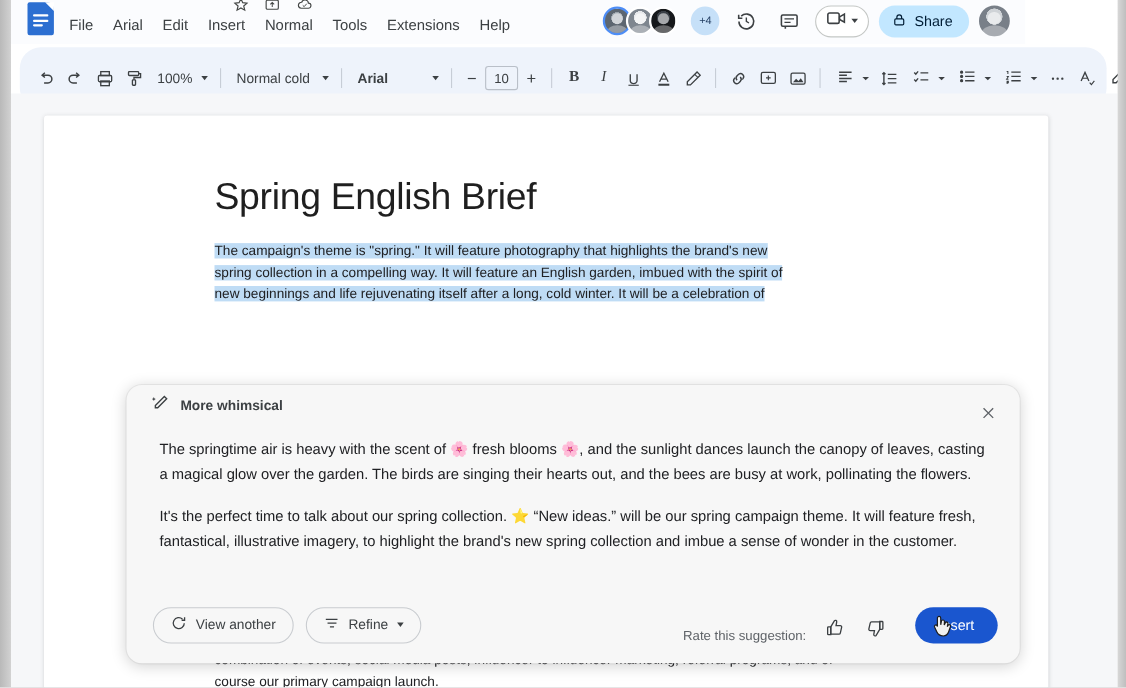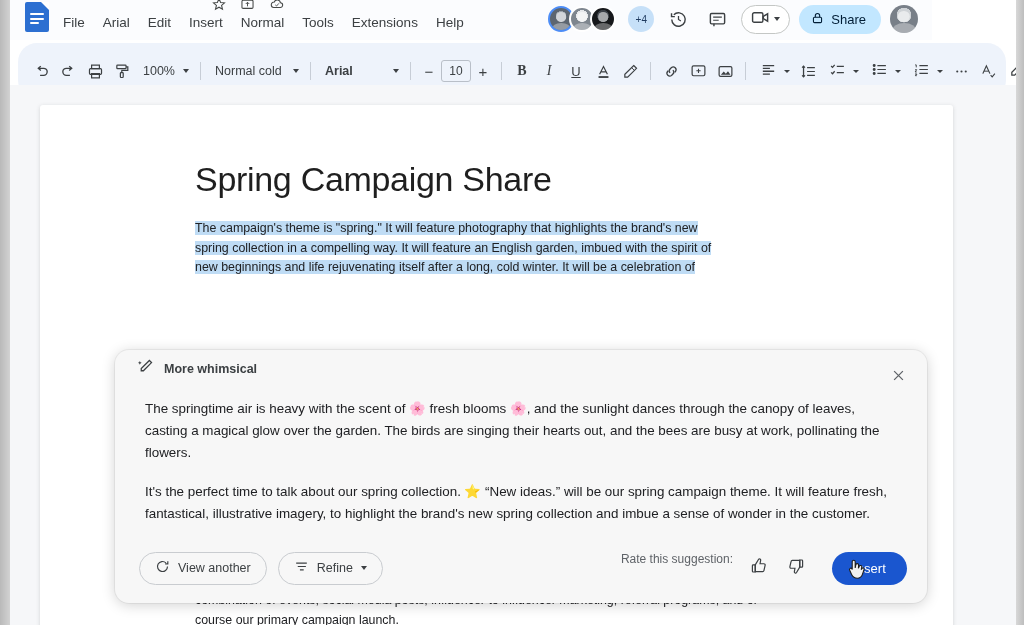--- a/index.html
+++ b/index.html
@@ -243,21 +243,21 @@
     position: absolute; left: 24px; right: 20px; bottom: 18px;
     display: flex; align-items: center; height: 34px;
   }
   .pill-btn {
     height: 33px; border: 1px solid #c9ccd0; border-radius: 17px;
     background: #f7f7f7; display: flex; align-items: center; gap: 8px;
     padding: 12px 15px; font-size: 12.5px; color: #3c4043; cursor: pointer;
     margin-right: 11px; font-family: "Liberation Sans", sans-serif;
   }
   .rate-area {
-    margin-left: auto; display: flex; align-items: flex-start; gap: 9px;
+    margin-left: auto; display: flex; align-items: flex-end; gap: 9px;
   }
   .rate-label { font-size: 12px; color: #5f6368; margin-right: 3px; }
   .thumb {
     width: 28px; height: 28px; border-radius: 50%;
     display: flex; align-items: center; justify-content: center;
     color: #3c4043; cursor: pointer;
   }
   .insert-btn {
     margin-left: 13px; height: 33px; min-width: 75px; border-radius: 17px;
     background: #1a56cf; color: #ffffff; border: none;
@@ -541,21 +541,21 @@
 
       </div>
 
     </div>
   </div>
 
   <div class="canvas">
     <div class="page">
 
       <div class="page-inner">
-        <div class="doc-title">Spring Campaign Share</div>
+        <div class="doc-title">Spring English Brief</div>
         <div class="doc-para"><span class="hl">The campaign's theme is "spring." It will feature photography that highlights the brand's new</span><br><span class="hl">spring collection in a compelling way. It will feature an English garden, imbued with the spirit of</span><br><span class="hl">new beginnings and life rejuvenating itself after a long, cold winter. It will be a celebration of</span></div>
       </div>
 
       <div class="doc-bottom">
         <div class="amanda-tag">Amanda</div>
         <div class="lead">Generate excitement from our high value clients and influencers.</div>
         <div>Will specifically target our high value clients and influencers with this campaign. We should consider a combination of events, social media posts, influencer to influencer marketing, referral programs, and of course our primary campaign launch.</div>
       </div>
 
     </div>
@@ -572,21 +572,21 @@
         <span class="dlg-head-label">More whimsical</span>
       </div>
 
       <div class="dlg-close">
         <svg width="15" height="15" viewBox="0 0 24 24" stroke="#5f6368" stroke-width="2" fill="none">
           <path d="M5 5l14 14M19 5L5 19"></path>
         </svg>
       </div>
 
       <div class="dlg-body">
-        <div class="dlg-p">The springtime air is heavy with the scent of 🌸 fresh blooms 🌸, and the sunlight dances through the canopy of leaves, casting a magical glow over the garden. The birds are singing their hearts out, and the bees are busy at work, pollinating the flowers.</div>
+        <div class="dlg-p">The springtime air is heavy with the scent of 🌸 fresh blooms 🌸, and the sunlight dances launch the canopy of leaves, casting a magical glow over the garden. The birds are singing their hearts out, and the bees are busy at work, pollinating the flowers.</div>
         <div class="dlg-p">It's the perfect time to talk about our spring collection. ⭐ “New ideas.” will be our spring campaign theme. It will feature fresh, fantastical, illustrative imagery, to highlight the brand's new spring collection and imbue a sense of wonder in the customer.</div>
       </div>
 
       <div class="dlg-actions">
 
         <button class="pill-btn">
           <span>
             <svg width="15" height="15" viewBox="0 0 24 24" fill="none" stroke="#3c4043" stroke-width="1.9">
               <path d="M20 12a8 8 0 1 1-2.5-5.8"></path>
               <path d="M20.5 3.5v4.3h-4.3"></path>

